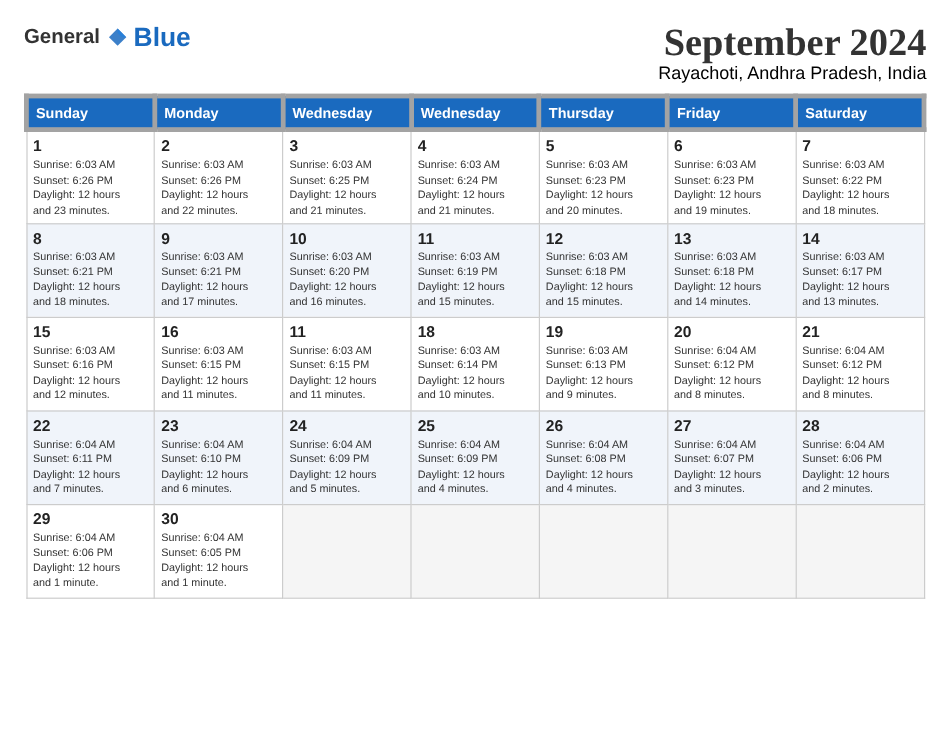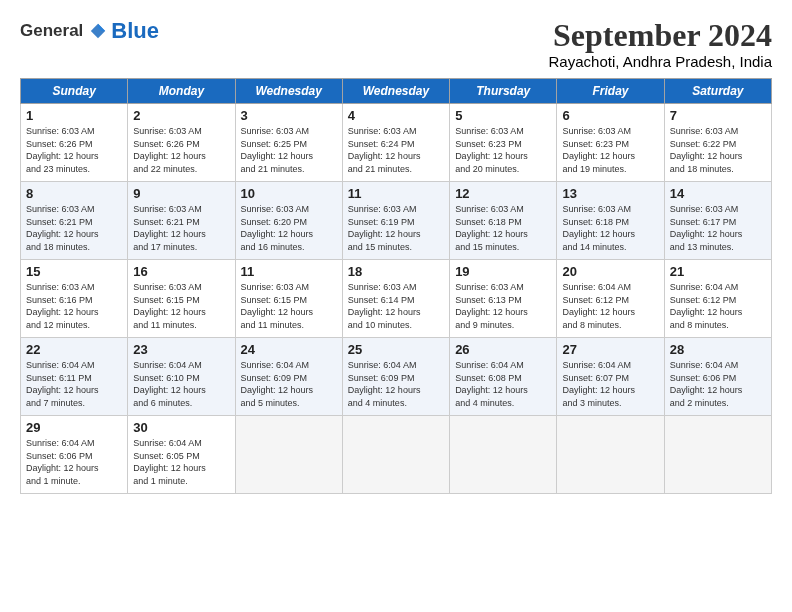--- a/index.html
+++ b/index.html
@@ -55,23 +55,22 @@
       width: 100%;
       border-collapse: collapse;
       border: 1px solid #ccc;
     }
     .calendar th {
       background: #1a6abf;
       color: #fff;
       font-size: 12px;
       font-weight: bold;
       padding: 5px 6px;
-      text-align: center;
-      border: 1px solid #a3a3a3;
-      font-style: italic;
+      text-align: left;
+      border: 4px solid #a3a3a3;
     }
     .calendar td {
       width: calc(100% / 7);
       vertical-align: top;
       padding: 4px 5px;
       border: 1px solid #ccc;
       font-size: 9.5px;
       color: #333;
       background: #fff;
       min-height: 78px;

